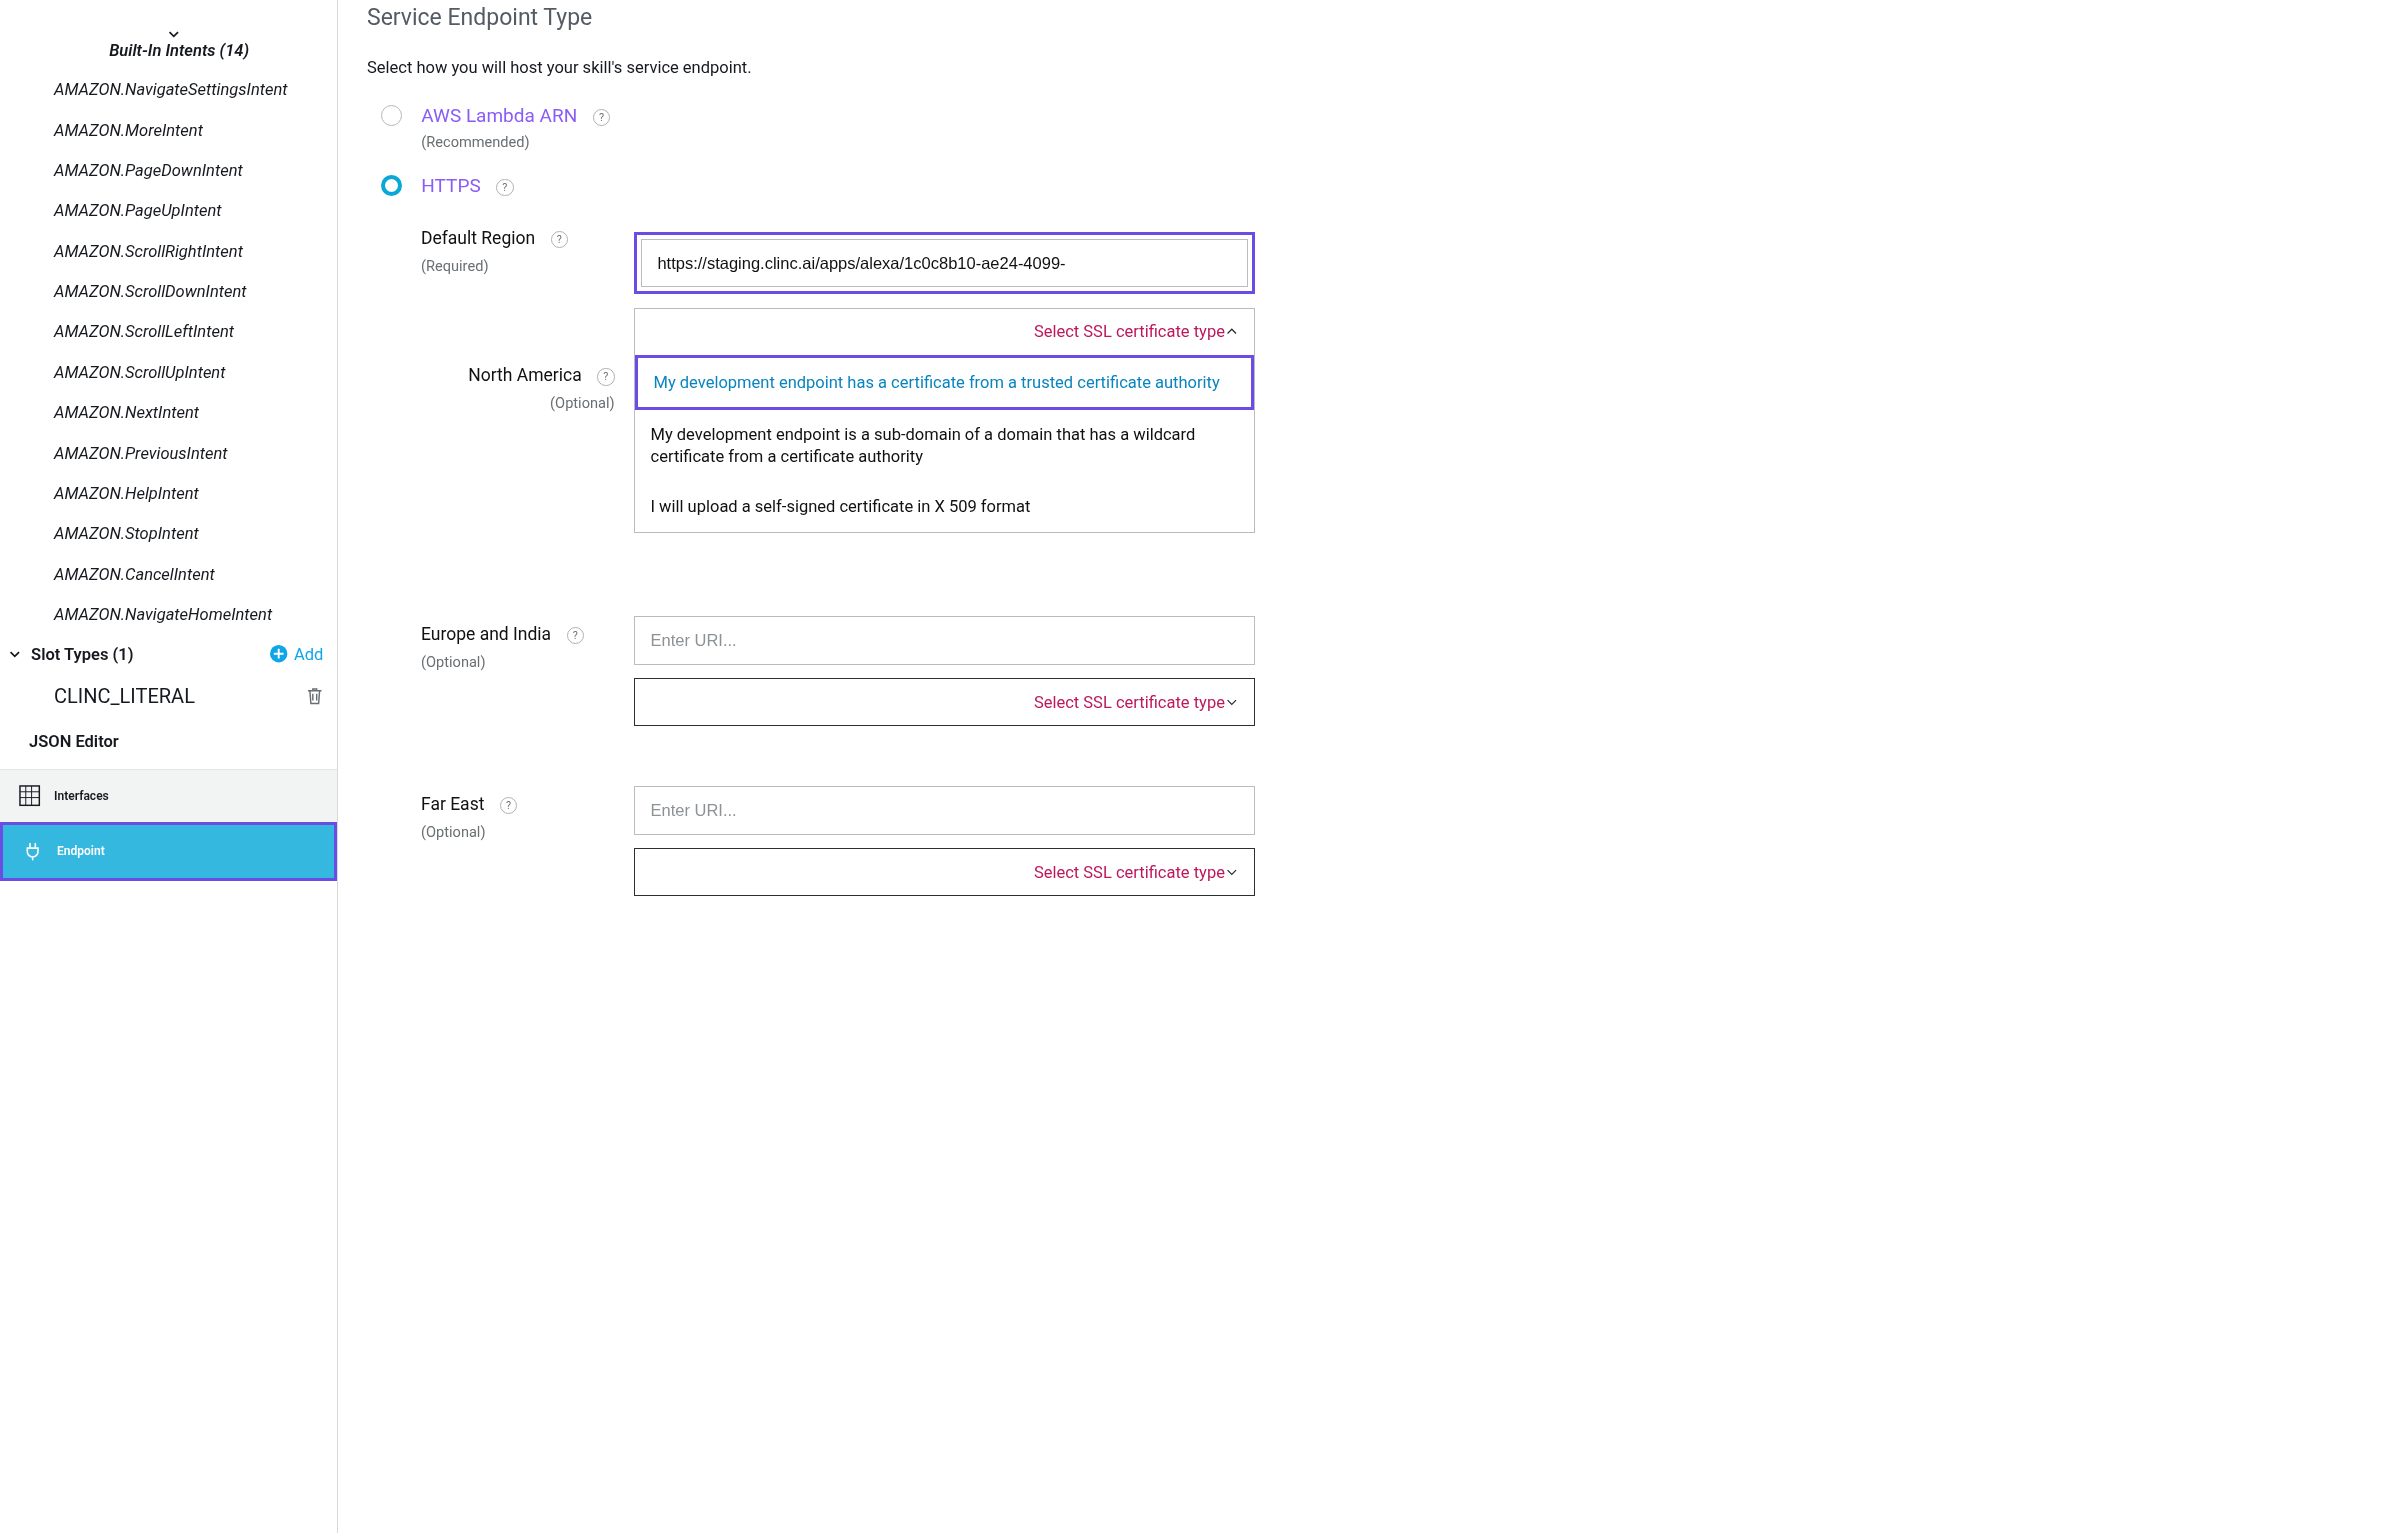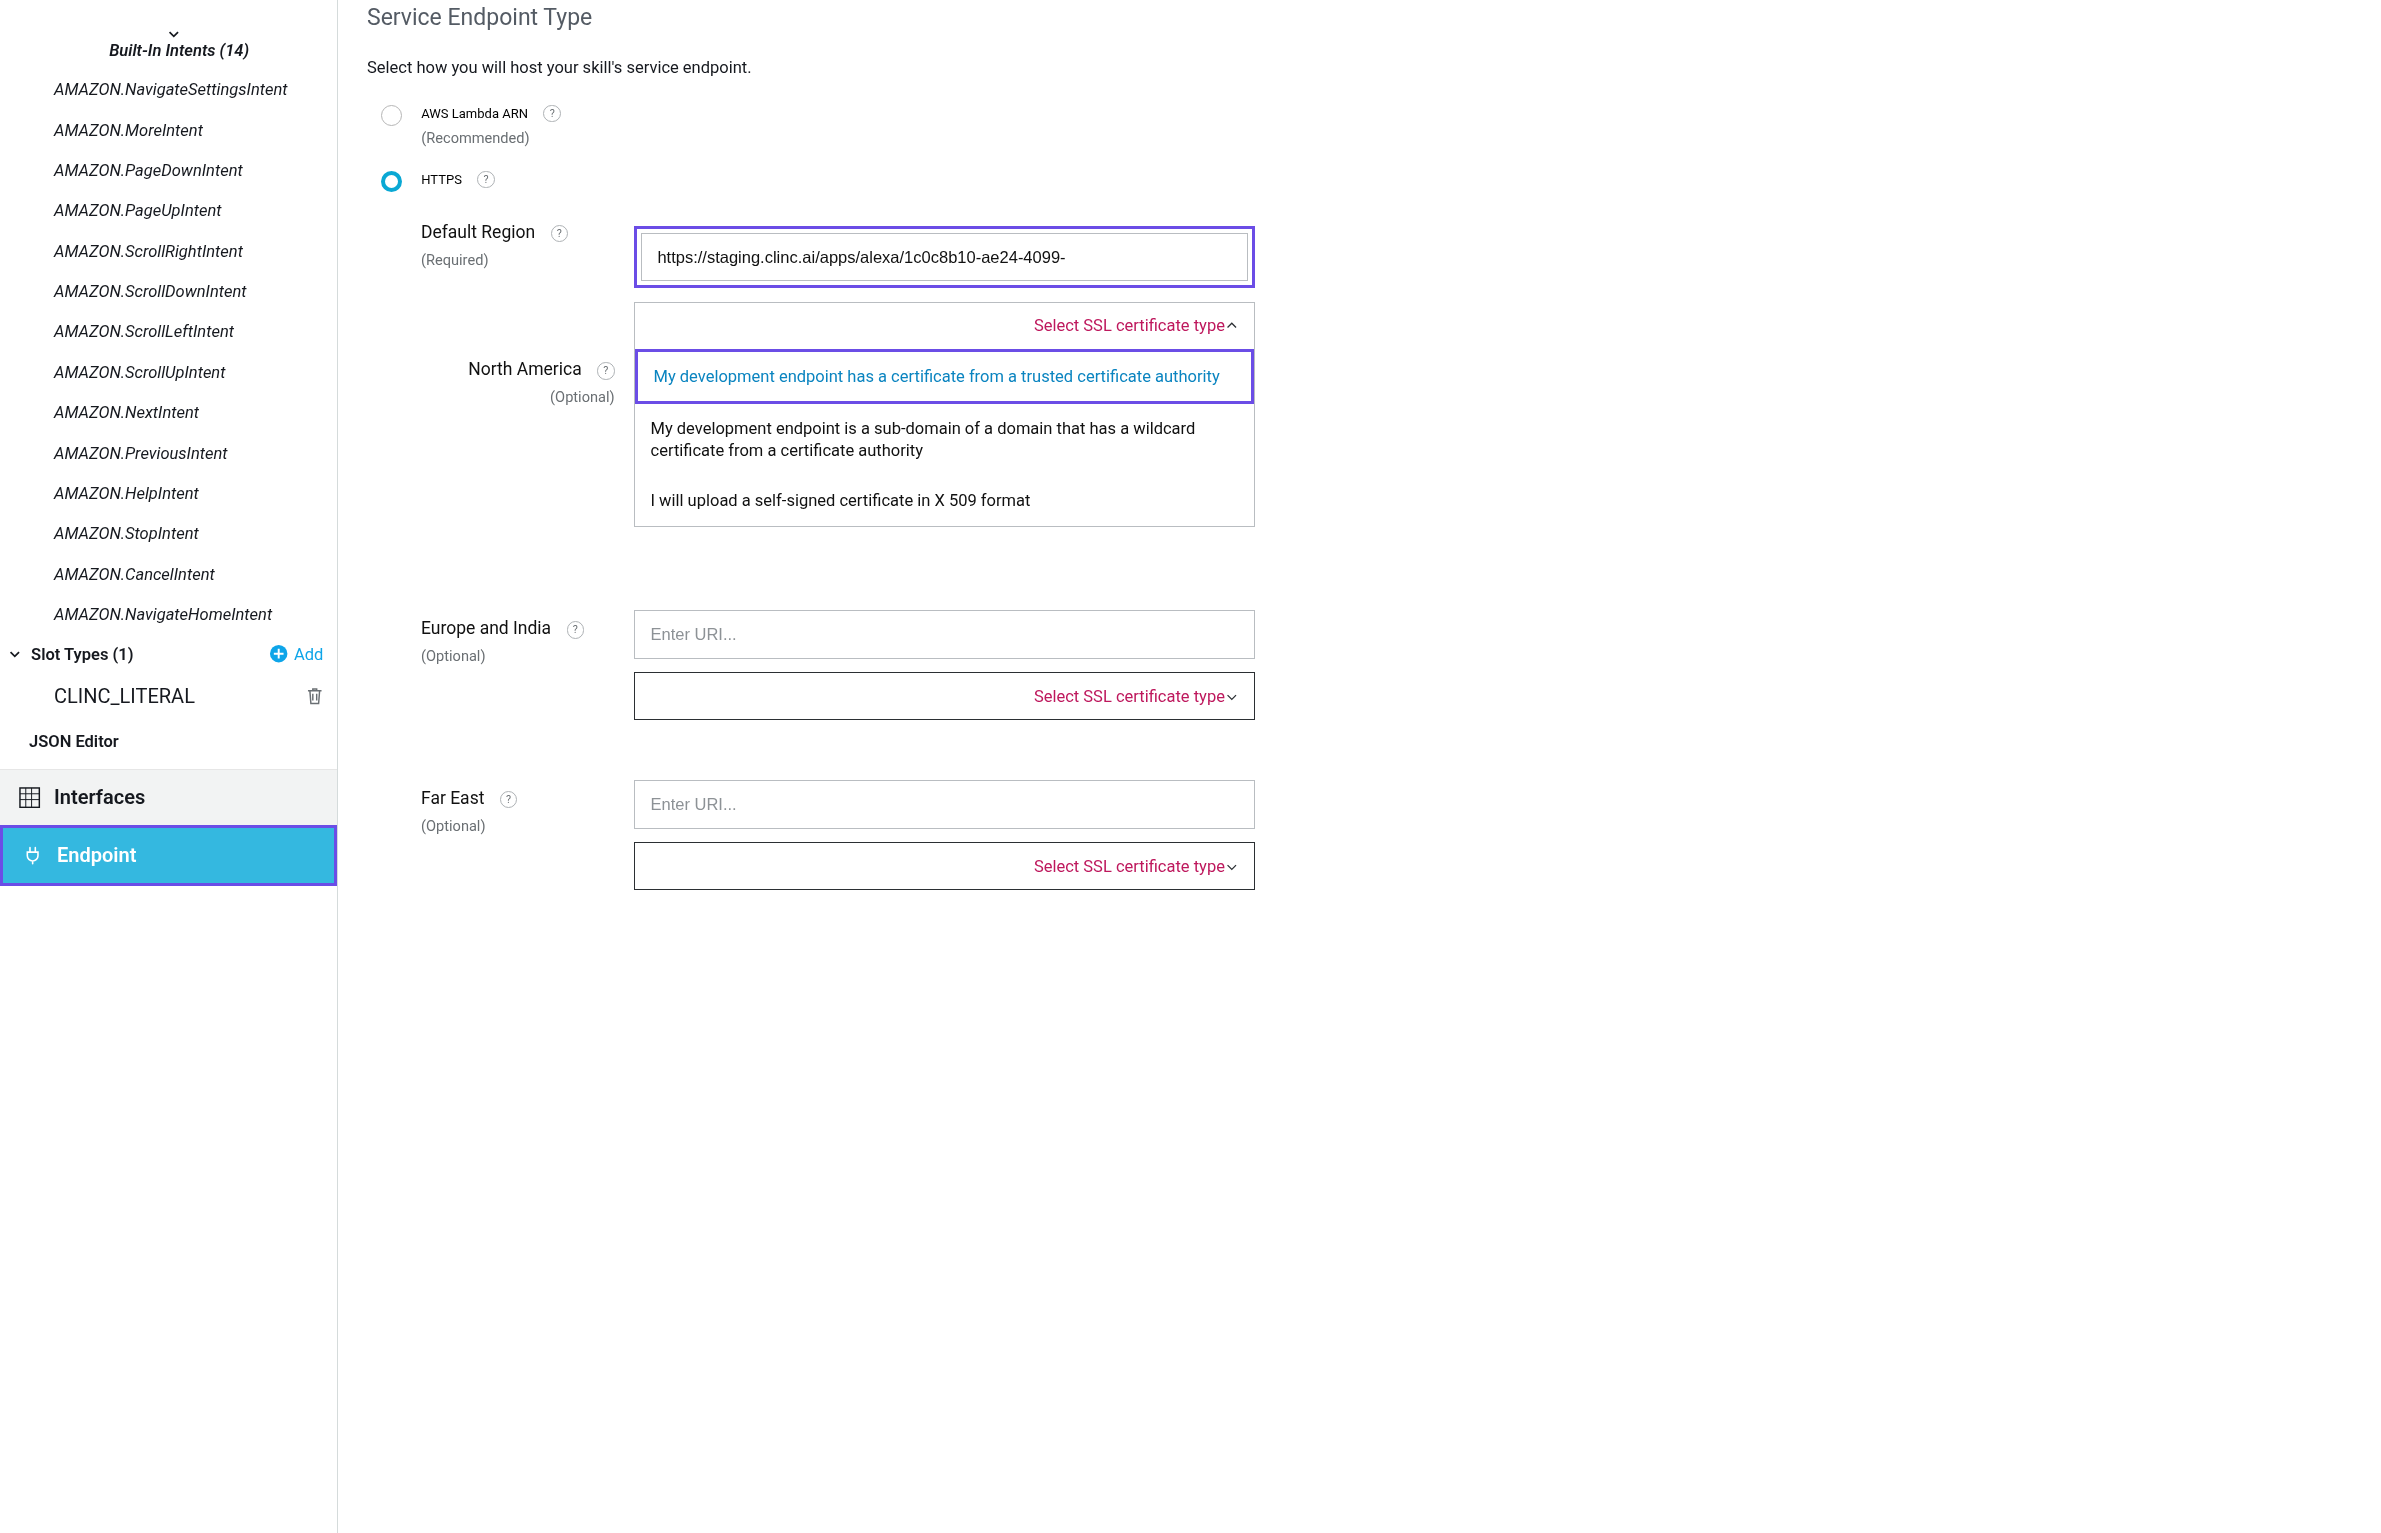--- a/index.html
+++ b/index.html
@@ -85,21 +85,21 @@
       font-weight: 600;
       font-size: 16.5px;
       cursor: pointer;
     }
 
     .bottom-items { margin-top: 3.9px; }
     .bottom-row {
       display: flex;
       align-items: center;
       padding: 15.5px 13.6px 15.5px 17.5px;
-      font-size: 20px;
+      font-size: 12px;
       cursor: pointer;
       font-weight: 600;
       background: #f2f3f3;
       border-top: 1px solid #e6e6e6;
     }
     .bottom-row .icon-slot {
       width: 25px; height: 21.3px; margin-right: 11.6px;
       display: flex; align-items: center; justify-content: center;
     }
     .bottom-row.endpoint {
@@ -139,22 +139,22 @@
       position: relative; top: 1px;
     }
     
     .radio.https {
       border: 4.9px solid #0aa8d4;
       background:#fff;
     }
     .radio.https::after { display:none; }
 
     .radio-label {
-      font-size: 13px;
-      color: #000000;
+      font-size: 19px;
+      color: #8b5cf6;
     }
     .radio-sub {
       font-size: 14.6px;
       color: #6a6f73;
       margin-top: 5.8px;
     }
     .help-circle {
       display:inline-flex; align-items:center; justify-content:center;
       width:17.5px; height:17.5px; border:1px solid #aeb2b5; color:#6a6f73;
       border-radius:50%; font-size:10.7px; margin-left:11.6px; position:relative; top:-1px;

